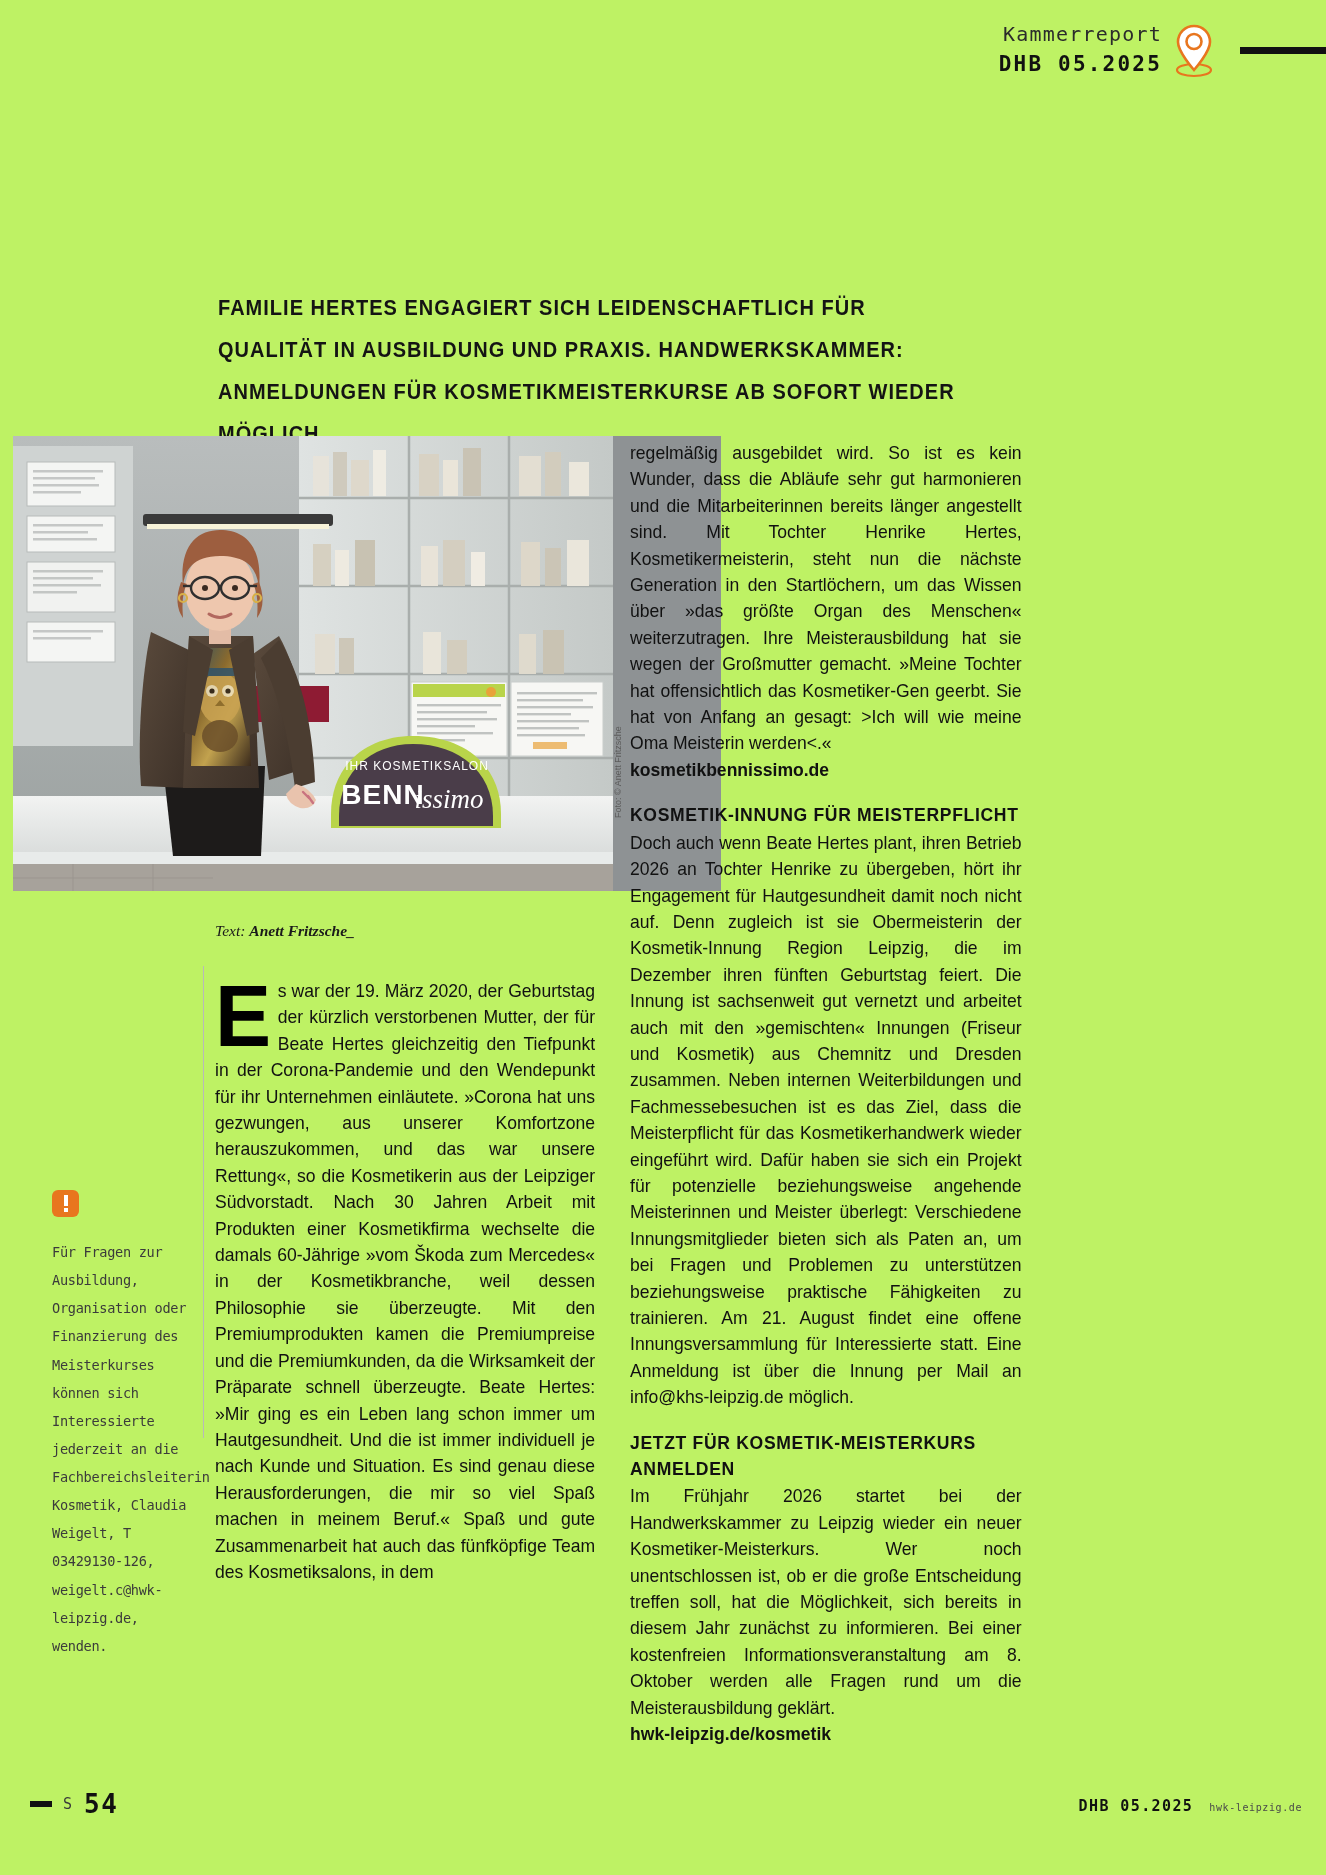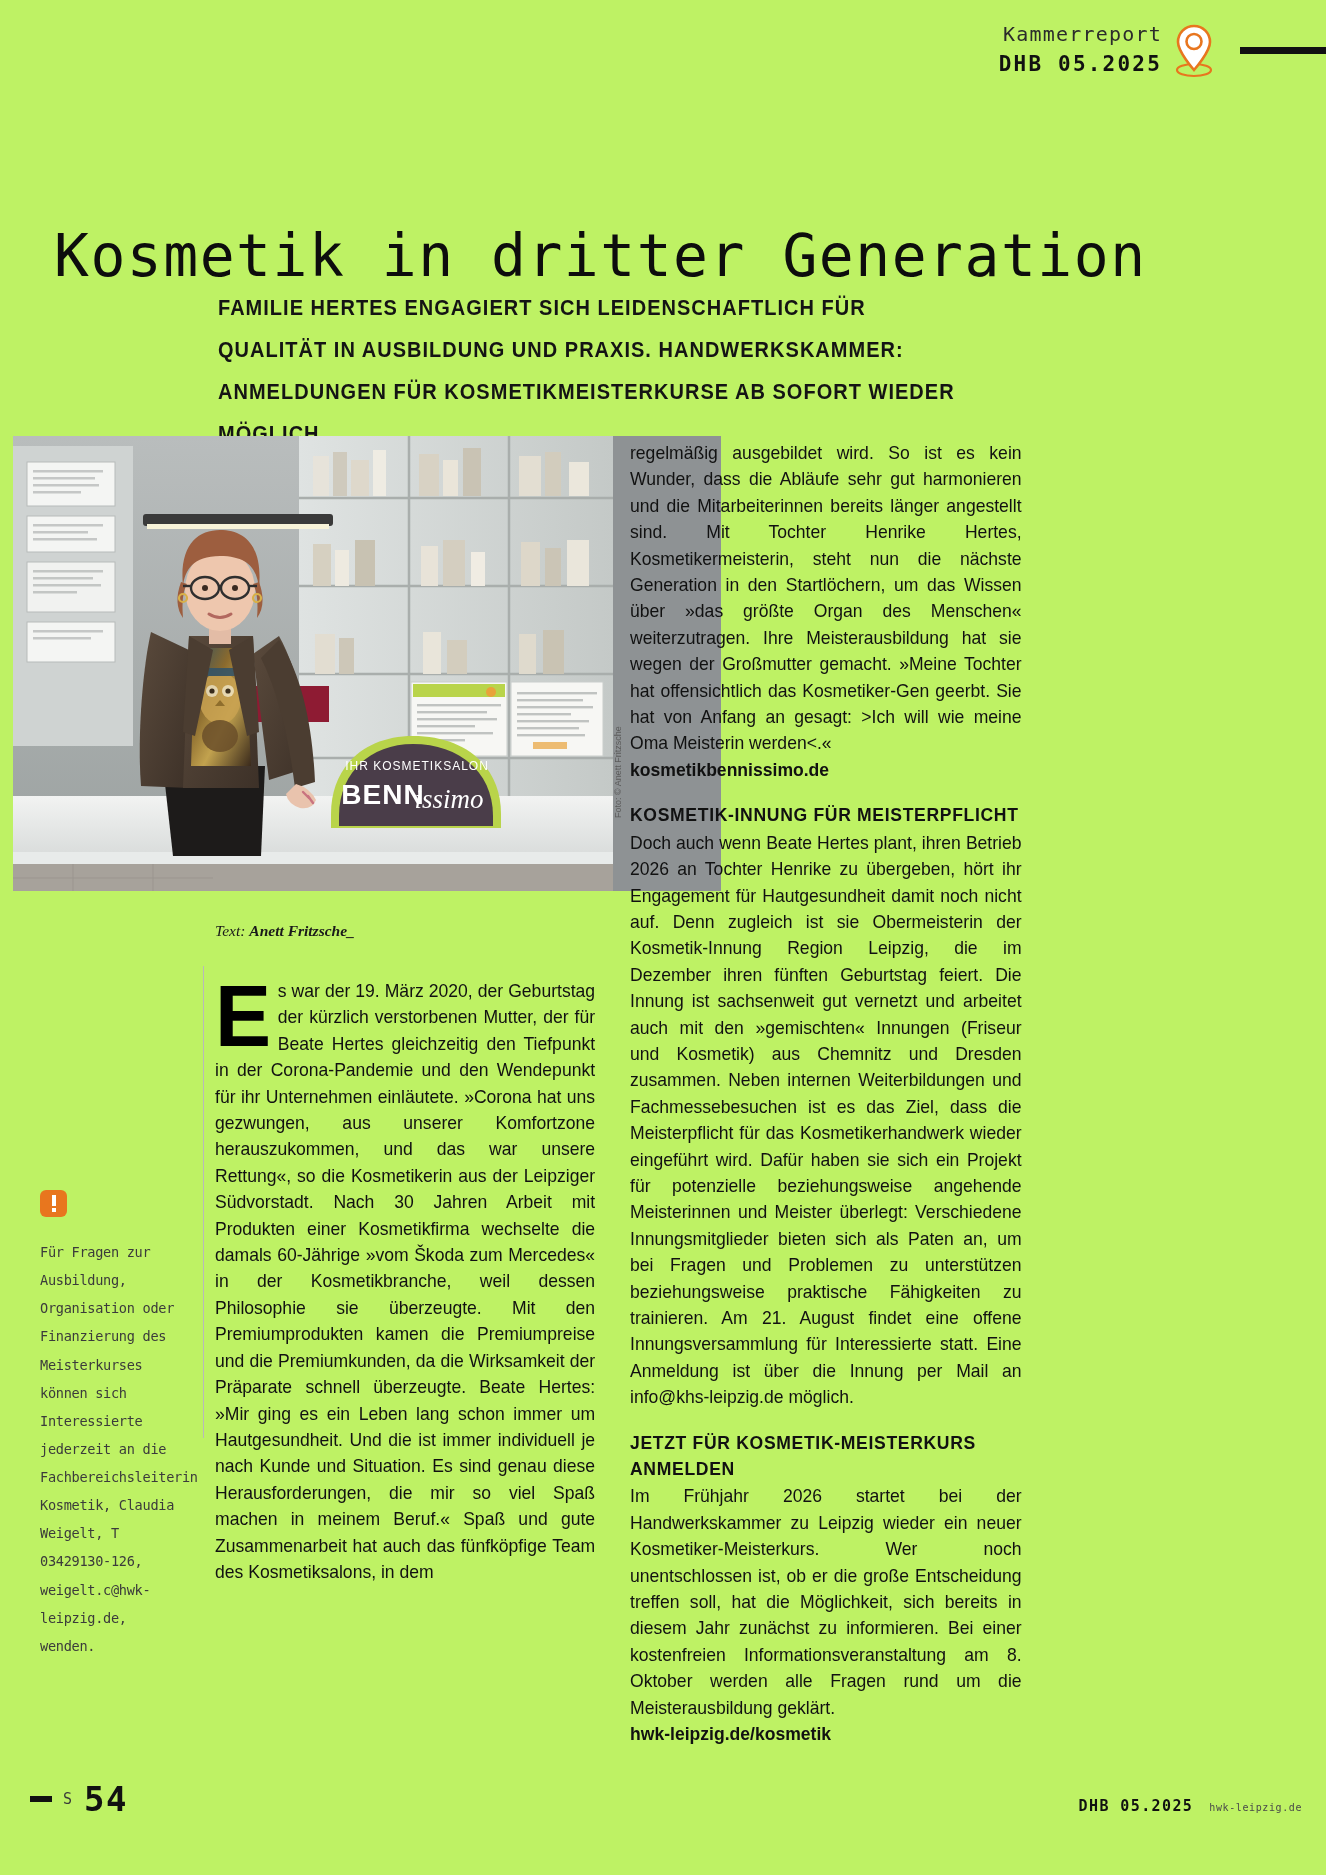--- a/index.html
+++ b/index.html
@@ -177,21 +177,21 @@
     position: absolute;
     left: 203px;
     top: 966px;
     width: 1px;
     height: 472px;
     background: #b9b9b9;
   }
   .sidebar {
     position: absolute;
     top: 1190px;
-    left: 40px;
+    left: 52px;
     width: 148px;
   }
   .alert-icon {
     width: 27px;
     height: 27px;
     border-radius: 6px;
     background: #E8761E;
     position: relative;
     margin-bottom: 21px;
   }
@@ -236,21 +236,21 @@
     background: #111111;
   }
   .footer-s {
     font-family: "DejaVu Sans Mono", monospace;
     font-size: 15px;
     color: #3a3a3a;
     letter-spacing: 1px;
   }
   .footer-page {
     font-family: "DejaVu Sans Mono", monospace;
-    font-size: 34px;
+    font-size: 26px;
     font-weight: bold;
     letter-spacing: 1.5px;
     color: #111111;
   }
   .footer-right {
     position: absolute;
     right: 24px;
     bottom: 60px;
     display: flex;
     align-items: baseline;
@@ -283,21 +283,20 @@
     <span class="pin-icon">
       <svg viewBox="0 0 44 56" width="44" height="56">
         <ellipse cx="22" cy="48" rx="17" ry="6" fill="none" stroke="#E8761E" stroke-width="2.2"></ellipse>
         <path d="M22 4 C13 4 6 11 6 20 C6 30 22 48 22 48 C22 48 38 30 38 20 C38 11 31 4 22 4 Z" fill="#ffffff" stroke="#E8761E" stroke-width="2.6"></path>
         <circle cx="22" cy="19.5" r="7.5" fill="none" stroke="#E8761E" stroke-width="2.6"></circle>
       </svg>
     </span>
     <div class="masthead-rule"></div>
   </div>
 
-  <h1 class="headline">Kosmetik in dritter Generation</h1>
 
   <div class="standfirst">FAMILIE HERTES ENGAGIERT SICH LEIDENSCHAFTLICH FÜR QUALITÄT IN AUSBILDUNG UND PRAXIS. HANDWERKSKAMMER: ANMELDUNGEN FÜR KOSMETIKMEISTERKURSE AB SOFORT WIEDER MÖGLICH</div>
 
   <div class="photo">
     <svg viewBox="0 0 600 455" width="600" height="455">
       <defs>
         <linearGradient id="wallg" x1="0" y1="0" x2="0" y2="1">
           <stop offset="0" stop-color="#b9bdbd"></stop>
           <stop offset="1" stop-color="#9aa09f"></stop>
         </linearGradient>

